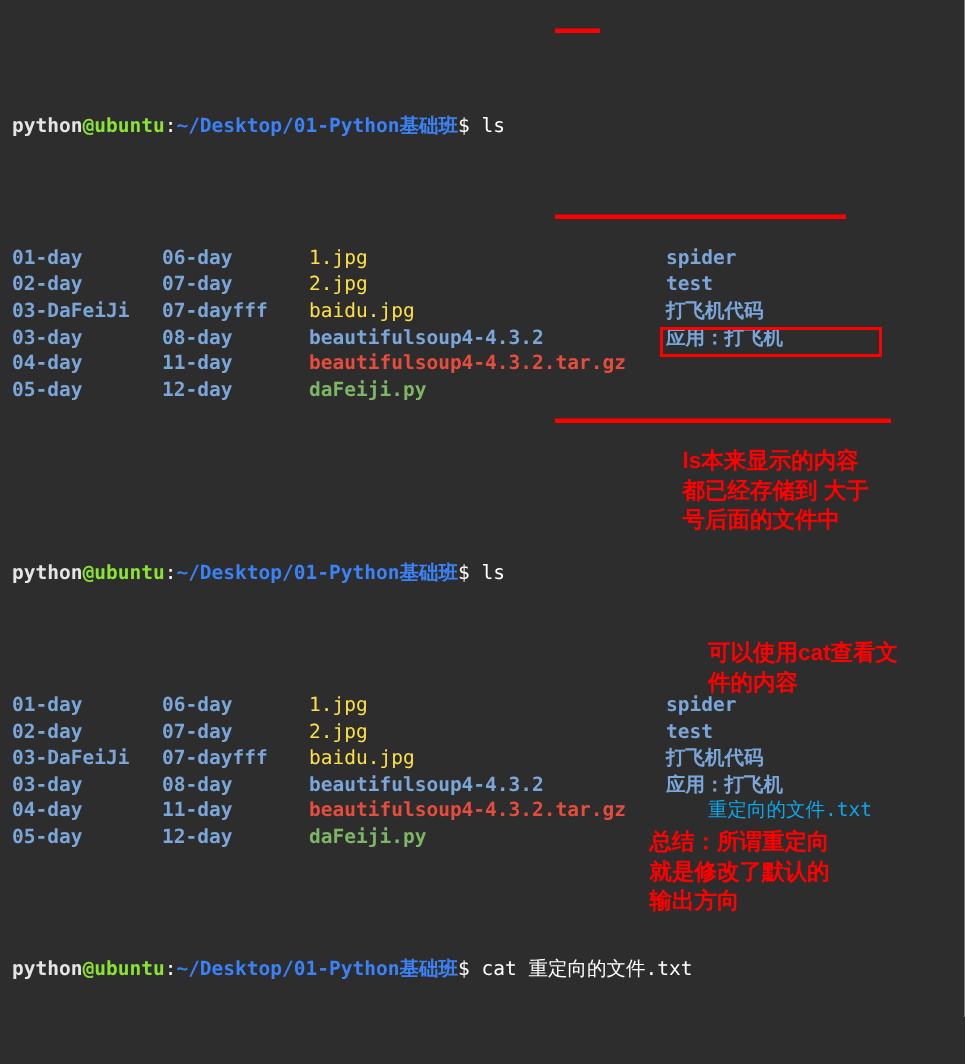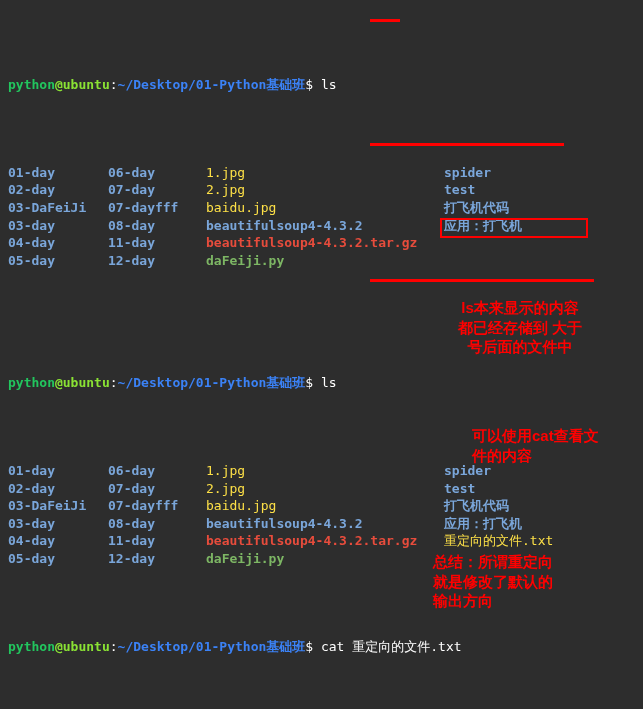--- a/index.html
+++ b/index.html
@@ -13,32 +13,32 @@
   .terminal {
     background: #2d2d2d;
     color: #cccccc;
     padding: 6px 8px;
     font-size: 13px;
     line-height: 1.35;
     white-space: pre;
     position: relative;
     overflow: hidden;
   }
-  .user   { color: #22c55e; font-weight: bold; }
+  .user   { color: #e5e5e5; font-weight: bold; }
   .host   { color: #8ae234; font-weight: bold; }
   .at     { color: #8ae234; font-weight: bold; }
   .colon  { color: #ffffff; }
   .path   { color: #3b82f6; font-weight: bold; }
   .dollar { color: #ffffff; }
   .cmd    { color: #ffffff; }
   .dir    { color: #7aa6da; font-weight: bold; }
   .pic    { color: #fde047; font-weight: normal; }
   .tar    { color: #e74c3c; font-weight: bold; }
   .py     { color: #7db664; font-weight: bold; }
-  .file   { color: #fde047; }
+  .file   { color: #0ea5e9; margin-left: 28px; }
   .row    { display: flex; }
   .c1 { width: 100px; flex: 0 0 auto; }
   .c2 { width: 98px;  flex: 0 0 auto; }
   .c3 { width: 238px; flex: 0 0 auto; }
   .c4 { flex: 1 1 auto; }
   .redline {
     position: absolute;
     height: 3px;
     background: #ff0000;
   }
@@ -83,17 +83,17 @@
 
   
   
 
   
   <div class="redline" style="left:370px; top:19px; width:30px;"></div>
   <div class="redline" style="left:370px; top:143px; width:194px;"></div>
   <div class="redbox" style="left:440px; top:218px; width:148px; height:20px;"></div>
   <div class="redline" style="left:370px; top:279px; width:224px;"></div>
 
-  <div class="annot" style="left:455px; top:298px;text-align:center;">ls本来显示的内容都已经存储到   大于号后面的文件中</div>
+  <div class="annot" style="left:455px; top:298px;">ls本来显示的内容都已经存储到   大于号后面的文件中</div>
   <div class="annot" style="left:472px; top:426px;">可以使用cat查看文件的内容</div>
   <div class="annot" style="left:433px; top:552px;">总结：所谓重定向就是修改了默认的输出方向</div>
 
 </div>
 
 </body></html>

